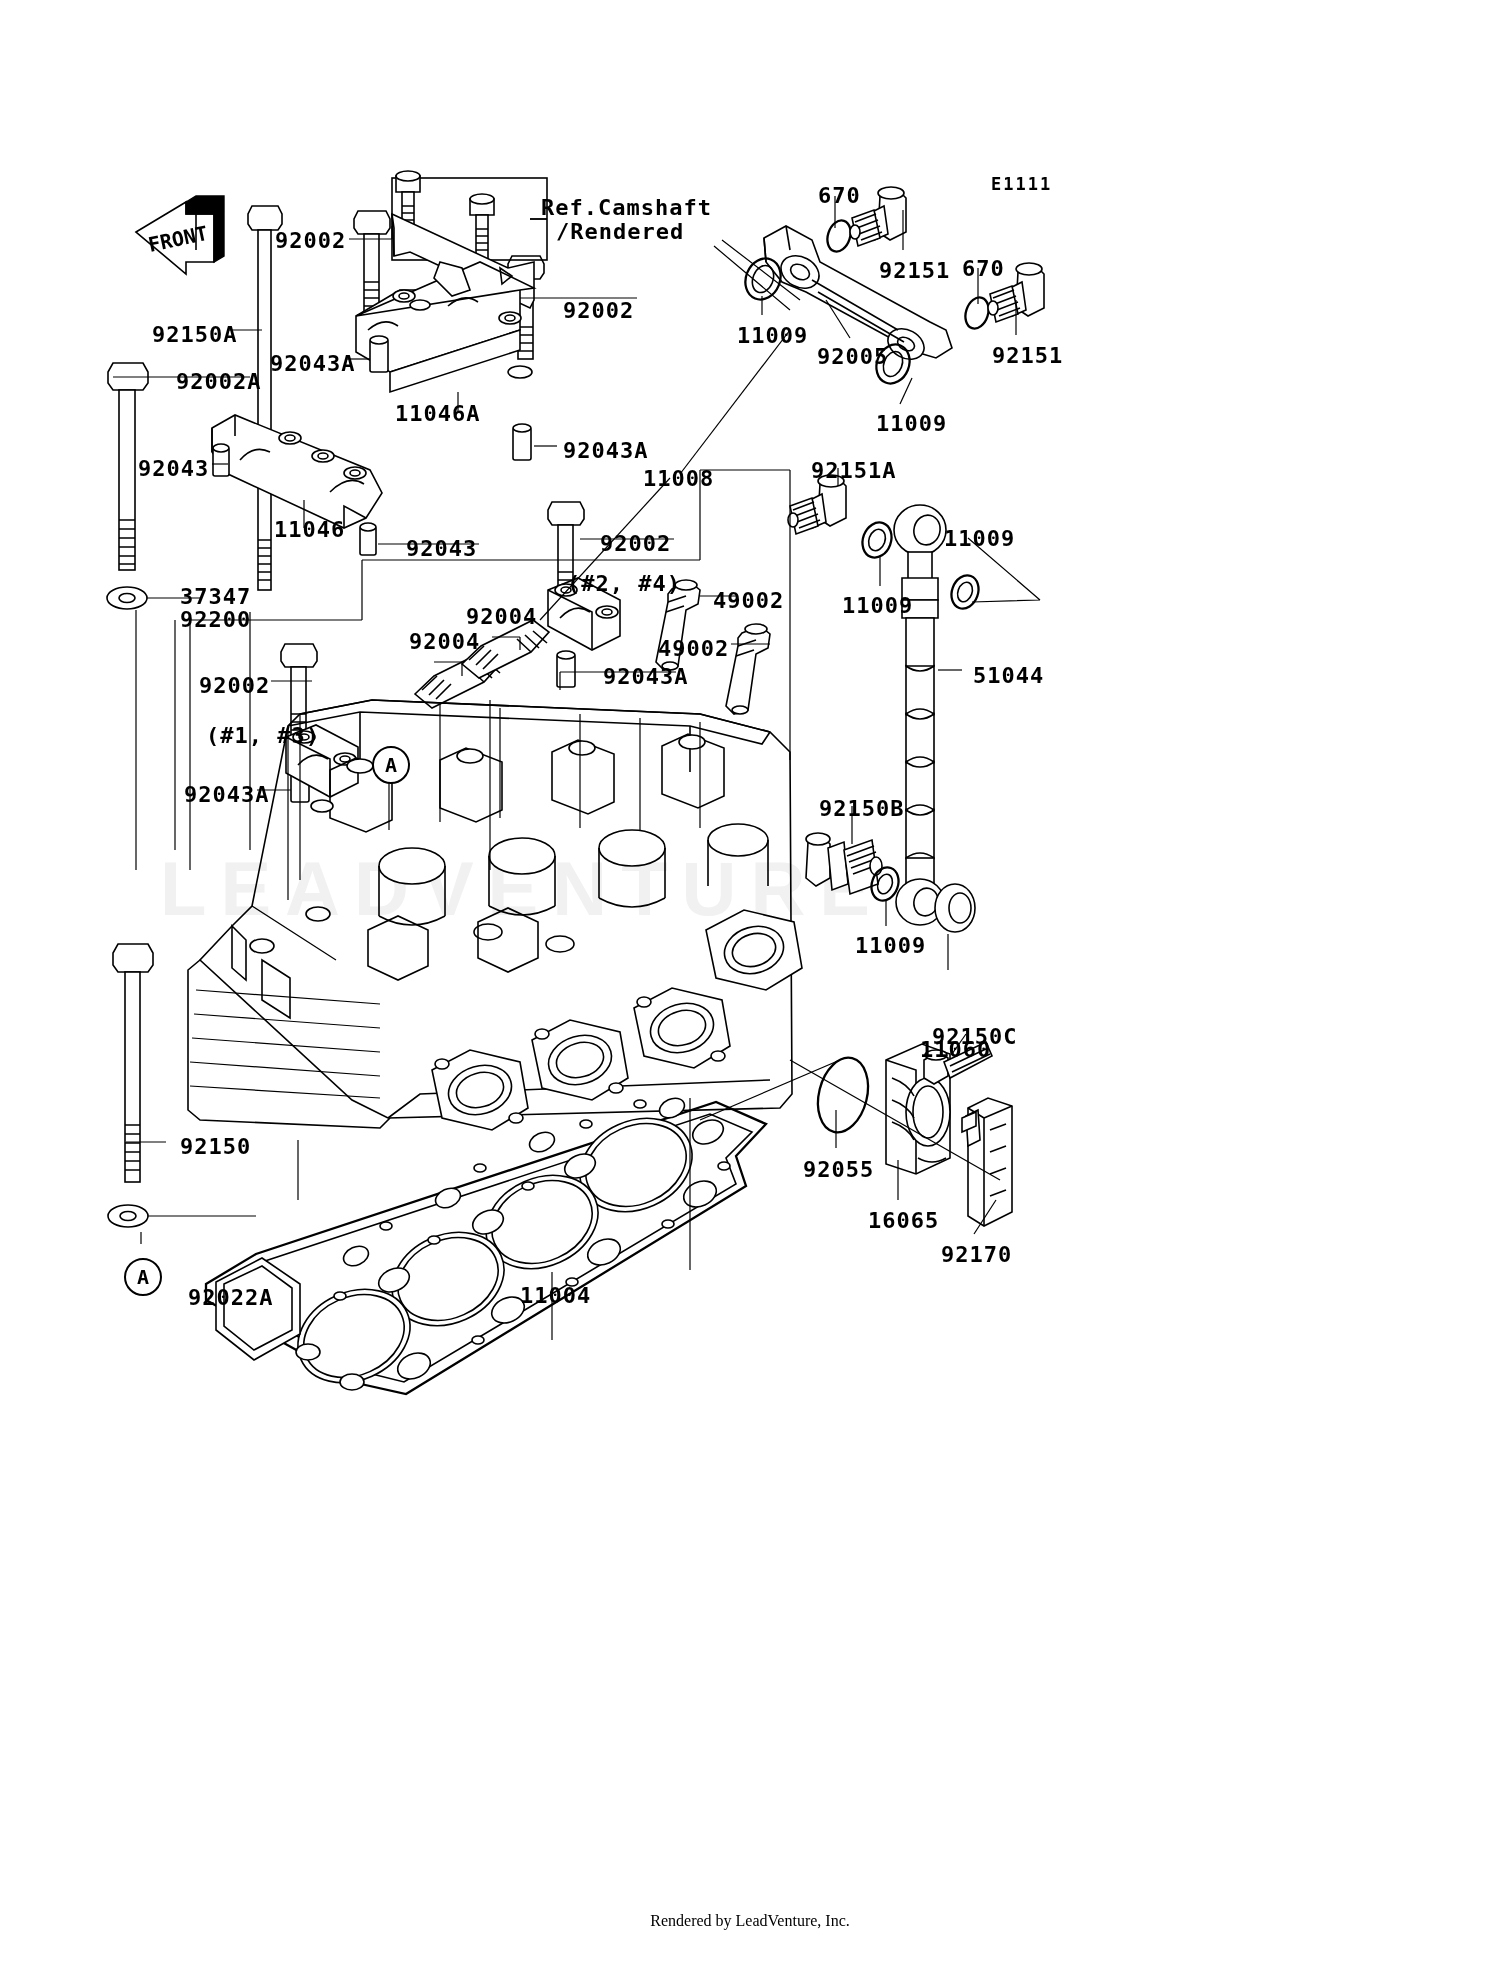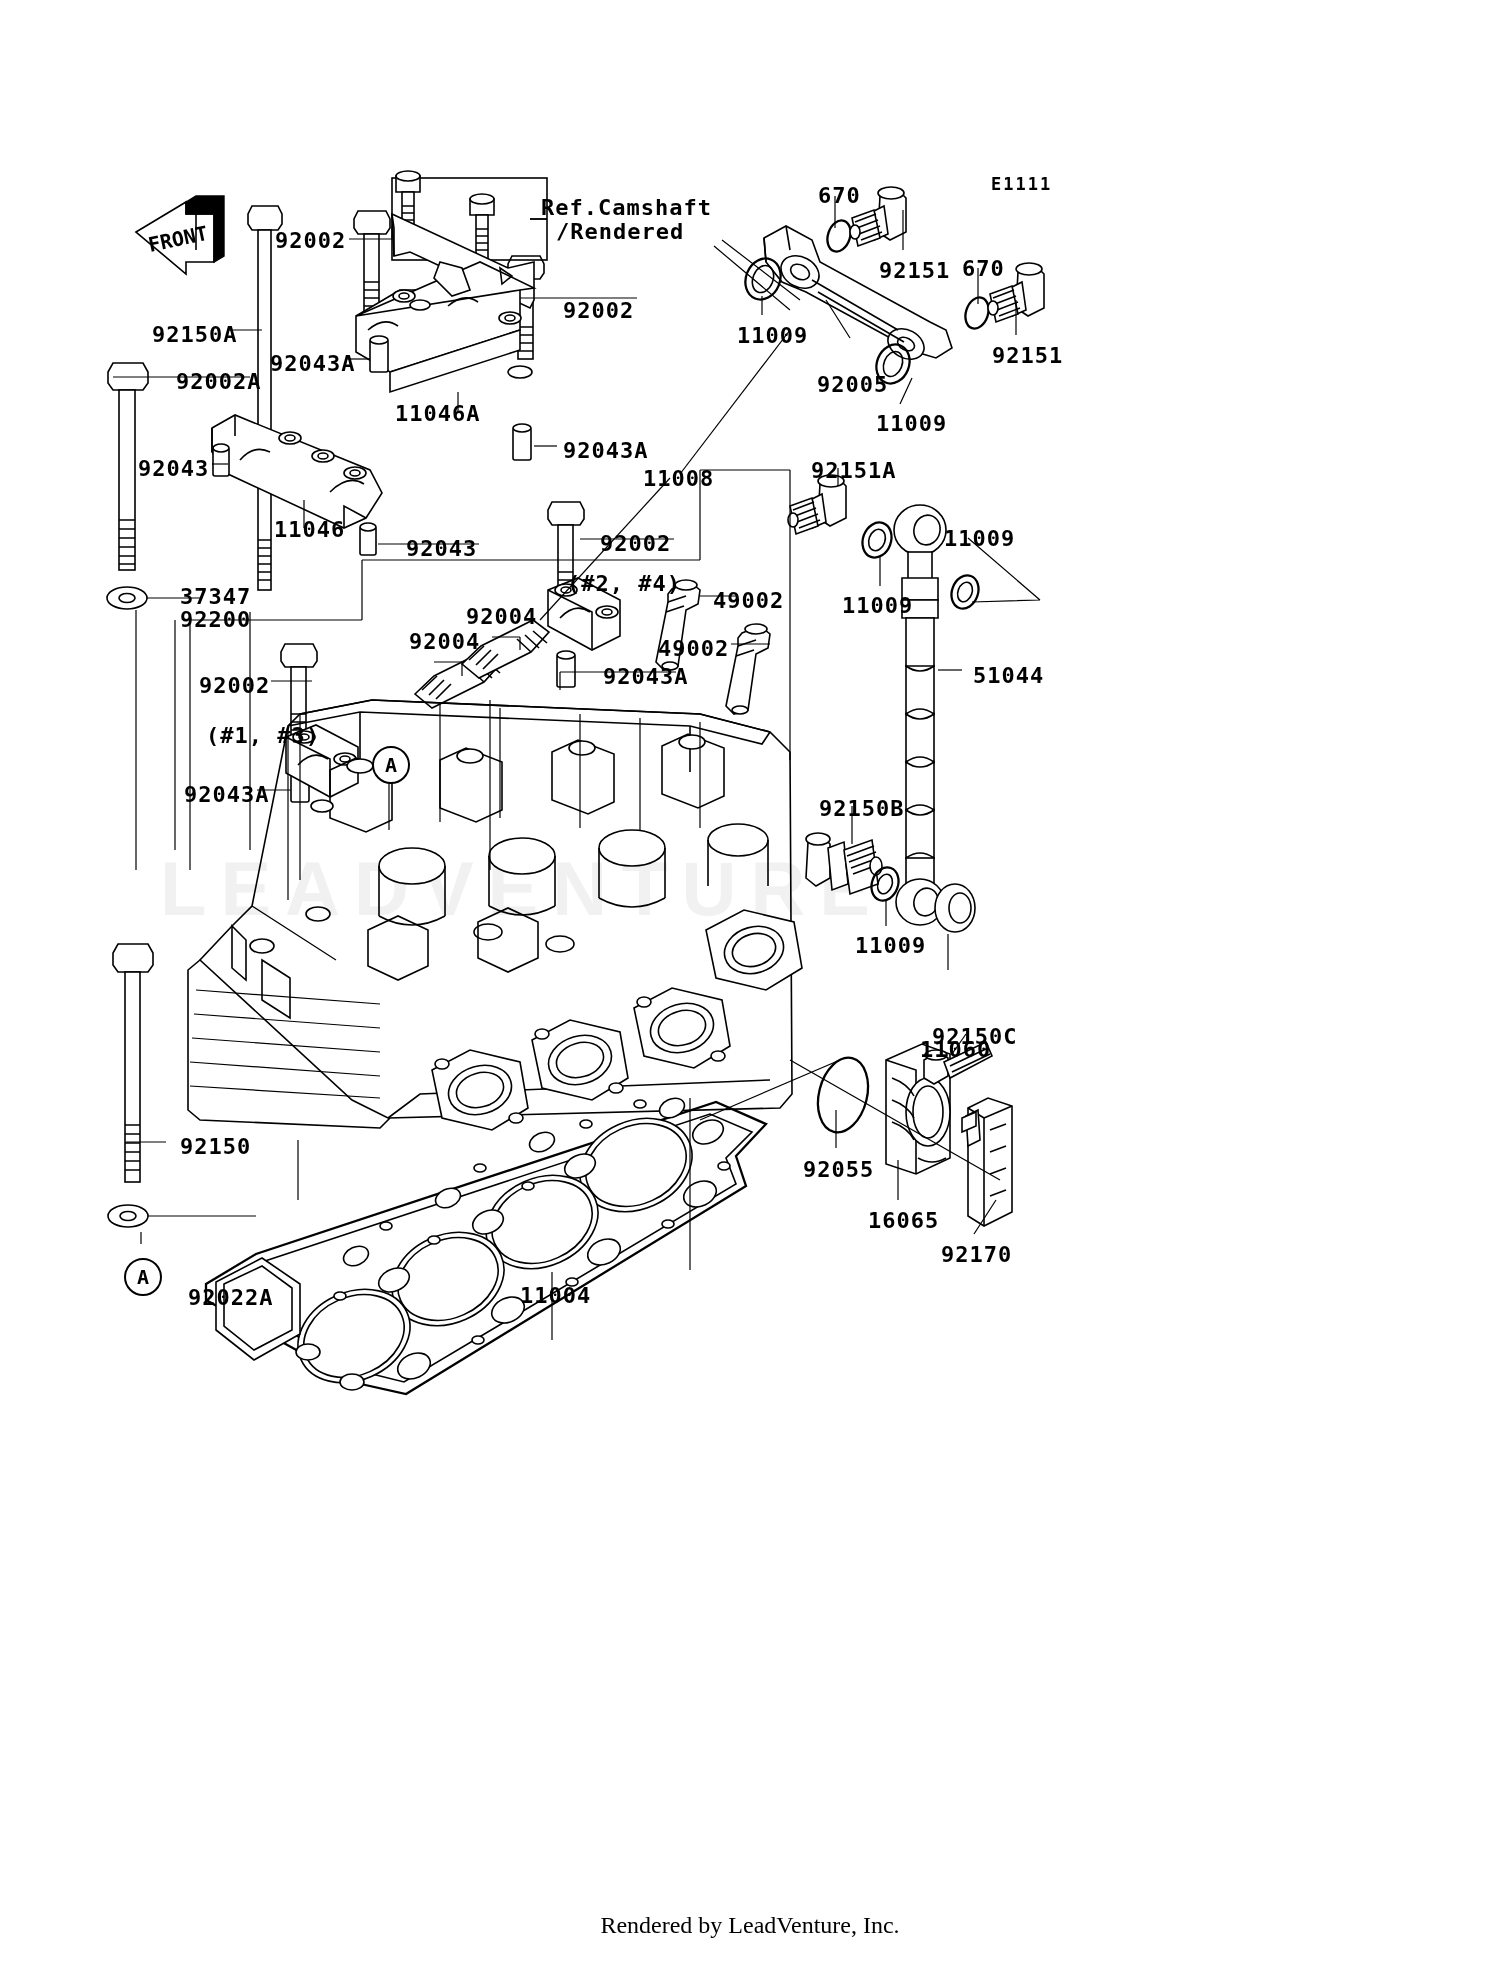--- a/index.html
+++ b/index.html
@@ -35,21 +35,21 @@
     font-size: 17px;
     letter-spacing: 2px;
     color: #000;
   }
   .footer {
     position: absolute;
     left: 0;
     width: 1500px;
     text-align: center;
     font-family: "Liberation Serif", serif;
-    font-size: 24px;
+    font-size: 16px;
     color: #000;
   }
   .art {
     position: absolute;
     left: 0; top: 0;
     width: 1500px;
     height: 1962px;
     pointer-events: none;
   }
   .wm {
@@ -630,21 +630,21 @@
 
   <div id="labels-layer">
       <div class="lbl" style="left: 275px; top: 228px;">92002</div>
       <div class="lbl" style="left: 818px; top: 183px;">670</div>
       <div class="lbl" style="left: 563px; top: 298px;">92002</div>
       <div class="lbl" style="left: 879px; top: 258px;">92151</div>
       <div class="lbl" style="left: 962px; top: 256px;">670</div>
       <div class="lbl" style="left: 152px; top: 322px;">92150A</div>
       <div class="lbl" style="left: 270px; top: 351px;">92043A</div>
       <div class="lbl" style="left: 737px; top: 323px;">11009</div>
-      <div class="lbl" style="left: 817px; top: 344px; margin-top: 28px;">92005</div>
+      <div class="lbl" style="left: 817px; top: 344px;">92005</div>
       <div class="lbl" style="left: 992px; top: 343px;">92151</div>
       <div class="lbl" style="left: 176px; top: 369px;">92002A</div>
       <div class="lbl" style="left: 395px; top: 401px;">11046A</div>
       <div class="lbl" style="left: 876px; top: 411px;">11009</div>
       <div class="lbl" style="left: 138px; top: 456px;">92043</div>
       <div class="lbl" style="left: 563px; top: 438px;">92043A</div>
       <div class="lbl" style="left: 643px; top: 466px;">11008</div>
       <div class="lbl" style="left: 811px; top: 458px;">92151A</div>
       <div class="lbl" style="left: 274px; top: 517px;">11046</div>
       <div class="lbl" style="left: 944px; top: 526px;">11009</div>

